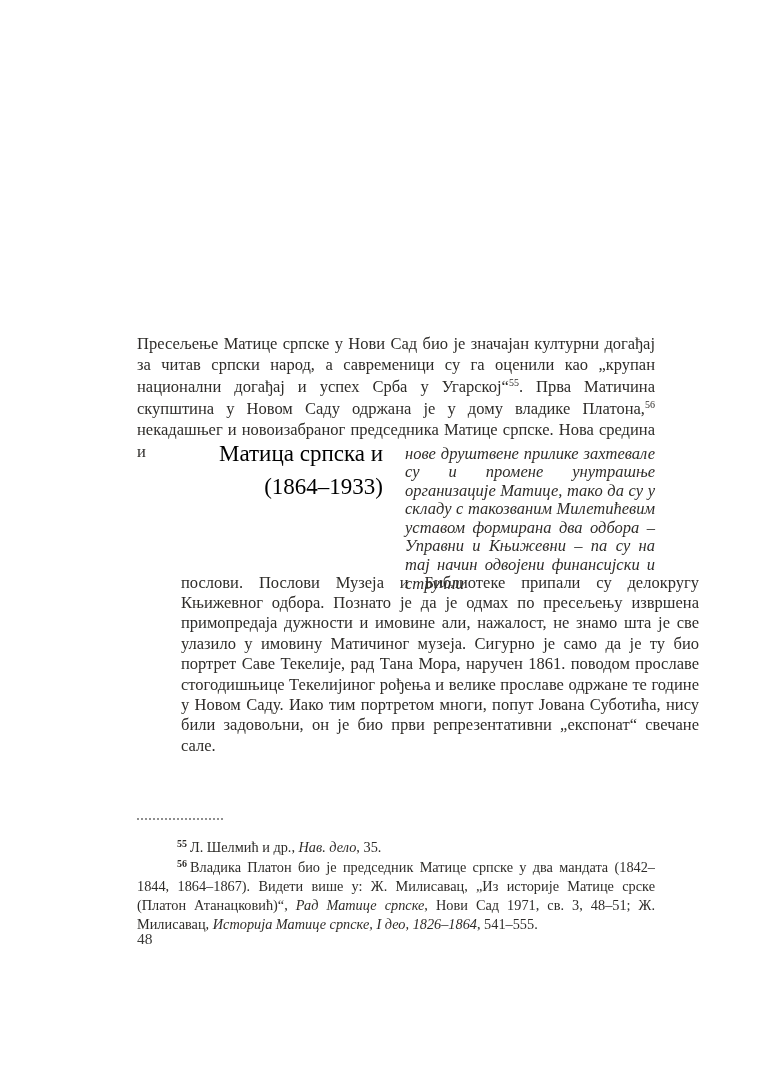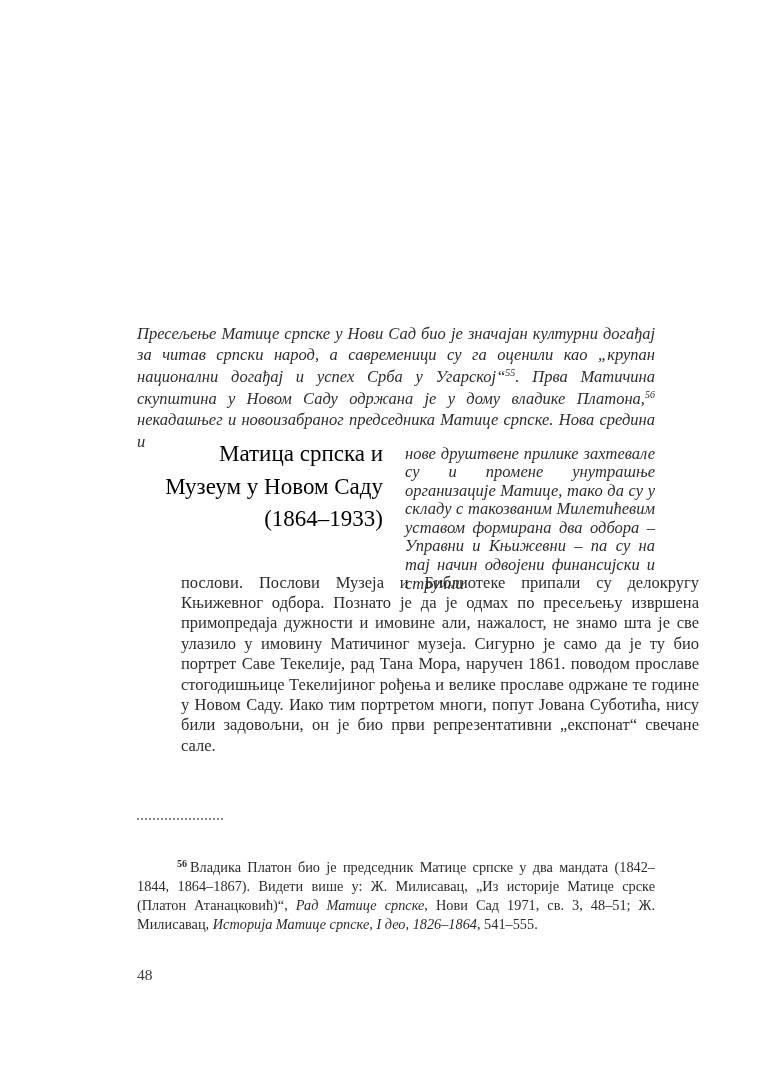--- a/index.html
+++ b/index.html
@@ -11,21 +11,21 @@
     color:#2e2c29;
     overflow:hidden;
   }
   .body-text{
     position:absolute;
     left:137px;width:518px;
     font-size:16.5px;line-height:21.7px;
     text-align:justify;
   }
   .justify-last{text-align-last:justify;}
-  #para-1{top:306px;font-style:italic;}
+  #para-1{top:316px;}
   #chapter-heading{
     position:absolute;
     top:438px;left:60px;width:323px;
     text-align:right;
     font-size:23px;line-height:32.5px;
     color:#000000;
   }
   #wrap-column{
     position:absolute;
     top:428px;left:405px;width:250px;
@@ -47,41 +47,41 @@
     text-align:justify;
     text-indent:40px;
   }
   #footnote-55{top:824px;}
   #footnote-56{top:844px;}
   sup.fn-mark{font-weight:bold;font-size:10px;line-height:0;vertical-align:super;margin-right:3px;}
   .italic{font-style:italic;}
   #page-number{
     position:absolute;
     top:930px;left:137px;
-    font-size:15.5px;color:#3a3a38;margin-top:36px;
+    font-size:15.5px;color:#3a3a38;
   }
 </style>
 </head>
 <body>
 
 <div id="page">
 
   <p class="body-text justify-last" id="para-1"><span>Пресељење Матице српске у Нови Сад био је значајан културни догађај за читав српски народ, а савременици су га оценили као „крупан национални догађај и успех Срба у Угарској“</span><sup class="fn-ref">55</sup><span>. Прва Матичина скупштина у Новом Саду одржана је у дому владике Платона,</span><sup class="fn-ref">56</sup><span> некадашњег и новоизабраног председника Матице српске. Нова средина и</span></p>
 
   <div id="chapter-heading">
     <div>Матица српска и</div>
-    <div>Музеум у Новом Саду</div>
     <div>(1864–1933)</div>
   </div>
 
   <p id="wrap-column">нове друштвене прилике захтевале су и промене унутрашње организације Матице, тако да су у складу с такозваним Милетићевим уставом формирана два одбора – Управни и Књижевни – па су на тај начин одвојени финансијски и стручни</p>
 
   <p class="body-text" id="para-1-cont">послови. Послови Музеја и Библиотеке припали су делокругу Књижевног одбора. Познато је да је одмах по пресељењу извршена примопредаја дужности и имовине али, нажалост, не знамо шта је све улазило у имовину Матичиног музеја. Сигурно је само да је ту био портрет Саве Текелије, рад Тана Мора, наручен 1861. поводом прославе стогодишњице Текелијиног рођења и велике прославе одржане те године у Новом Саду. Иако тим портретом многи, попут Јована Суботића, нису били задовољни, он је био први репрезентативни „експонат“ свечане сале.</p>
 
 
   <div id="footnote-separator"></div>
 
+  <p class="footnote" id="footnote-55"><sup class="fn-mark">55</sup><span>Л. Шелмић и др., </span><span class="italic">Нав. дело</span><span>, 35.</span></p>
 
   <p class="footnote" id="footnote-56"><sup class="fn-mark">56</sup><span>Владика Платон био је председник Матице српске у два мандата (1842–1844, 1864–1867). Видети више у: Ж. Милисавац, „Из историје Матице срске (Платон Атанацковић)“, </span><span class="italic">Рад Матице српске</span><span>, Нови Сад 1971, св. 3, 48–51; Ж. Милисавац, </span><span class="italic">Историја Матице српске, I део, 1826–1864</span><span>, 541–555.</span></p>
 
   <div id="page-number">48</div>
 
 </div>
 
 </body></html>

